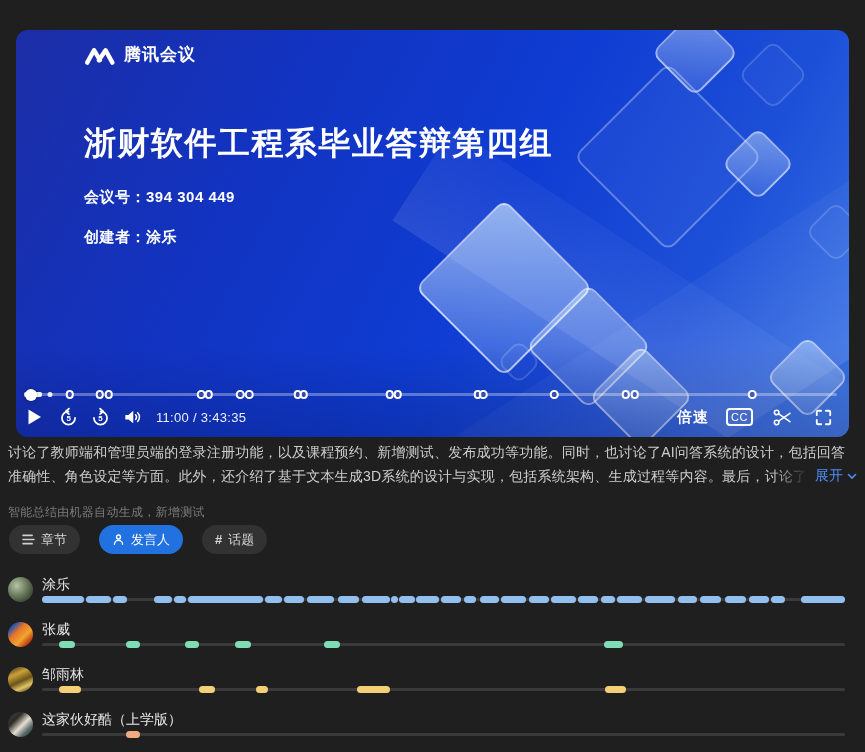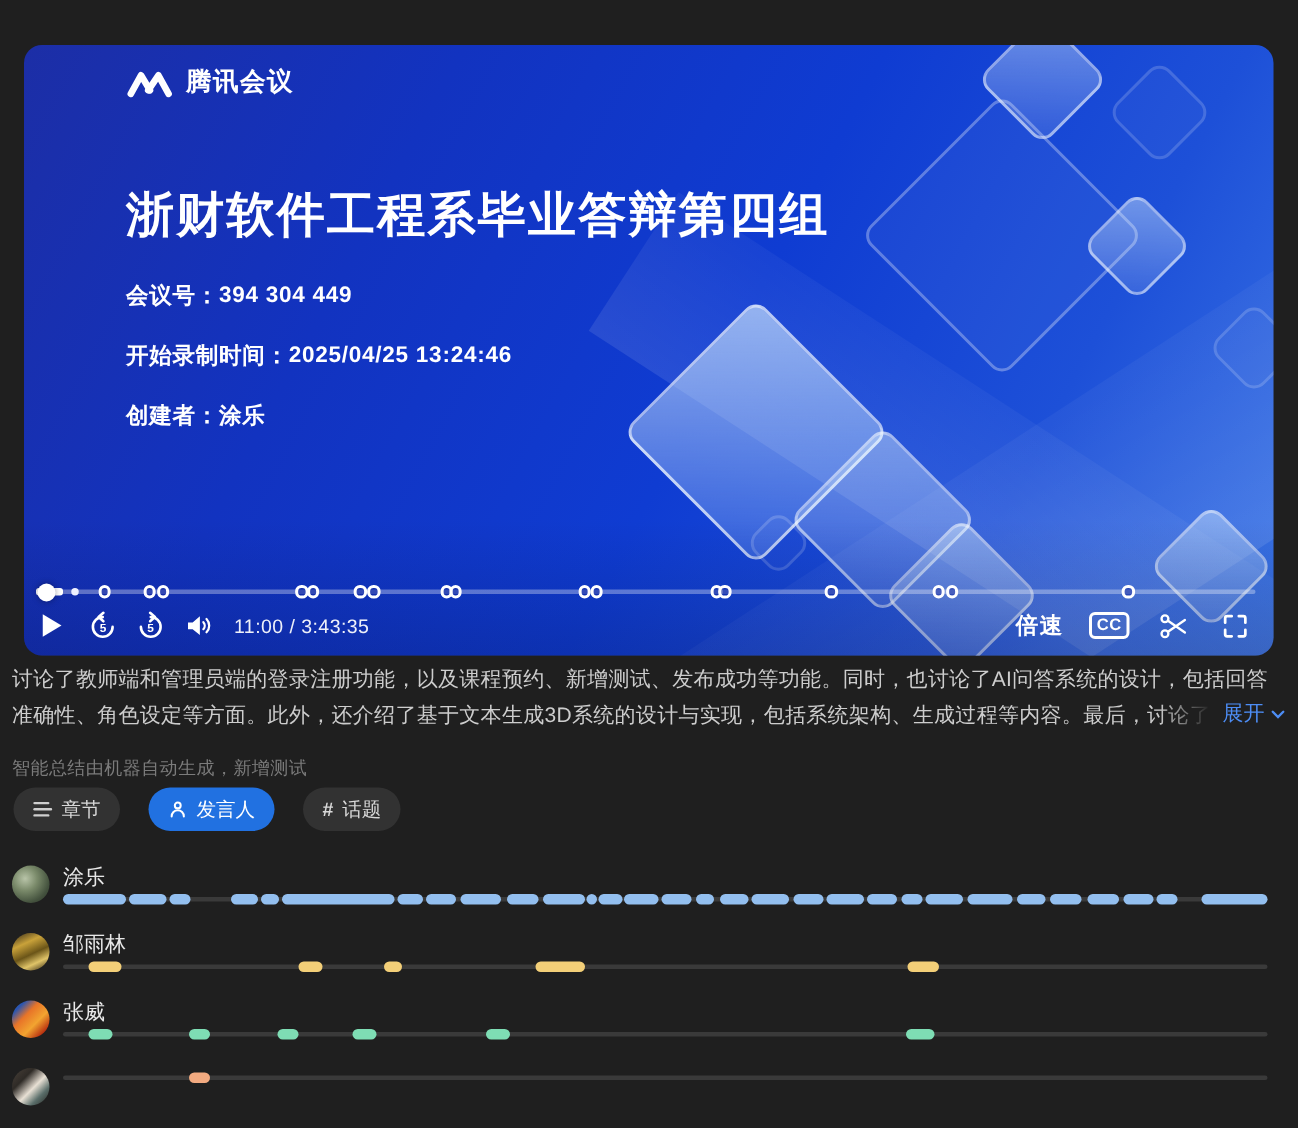--- a/index.html
+++ b/index.html
@@ -37,21 +37,21 @@
   .mini-dot{position:absolute;top:3px;width:5px;height:5px;background:#eef0ff;border-radius:50%;transform:translateX(-50%);}
   .marker{position:absolute;top:1px;width:4.5px;height:4.5px;border:2px solid #fff;border-radius:50%;
     background:rgba(18,40,160,0.55);transform:translateX(-50%);}
   
   .controls{position:absolute;left:10px;right:14px;top:372px;height:30px;display:flex;align-items:center;color:#fff;}
   .cbtn{display:flex;align-items:center;justify-content:center;width:32px;height:28px;cursor:pointer;flex:none;}
   .cbtn.play{width:26px;justify-content:flex-start;}
   .time{margin-left:8px;font-size:13px;color:rgba(255,255,255,0.93);letter-spacing:0.3px;}
   .rgroup{margin-left:auto;display:flex;align-items:center;gap:17px;}
   .speed{font-size:15px;font-weight:600;cursor:pointer;letter-spacing:1px;}
-  .ccbadge{border:2px solid #fff;border-radius:4px;font-size:11px;font-weight:700;padding:1px 3px;cursor:pointer;letter-spacing:0.5px;}
+  .ccbadge{border:2px solid #fff;border-radius:4px;font-size:11px;font-weight:400;padding:1px 3px;cursor:pointer;letter-spacing:0.5px;}
   
   .summary{position:absolute;left:8px;top:441px;width:849px;height:47px;overflow:hidden;
     font-size:14px;line-height:23.5px;color:#cdcdcd;letter-spacing:0.2px;}
   .expand{position:absolute;right:8px;top:464px;height:24px;padding-left:42px;display:flex;align-items:center;gap:4px;
     background:linear-gradient(90deg,rgba(31,31,31,0) 0,#1f1f1f 34px);color:#4d8df5;font-size:14px;cursor:pointer;}
   .disclaimer{position:absolute;left:8px;top:504px;font-size:12px;color:#7b7b7b;letter-spacing:0.3px;}
   
   .tabs{position:absolute;left:9px;top:525px;display:flex;gap:19px;}
   .tab{height:29px;border-radius:15px;background:#323232;color:#d8d8d8;display:flex;align-items:center;gap:6px;
     padding:0 13px;font-size:13px;cursor:pointer;white-space:nowrap;}
@@ -95,24 +95,20 @@
     </svg>
     <span>腾讯会议</span>
   </div>
 
   <h1 class="v-title">浙财软件工程系毕业答辩第四组</h1>
 
   <div class="meta">
     <div class="row">
       <span>会议号：</span>
       <span>394 304 449</span>
-    </div>
-    <div class="row">
-      <span>开始录制时间：</span>
-      <span>2025/04/25 13:24:46</span>
     </div>
     <div class="row">
       <span>创建者：</span>
       <span>涂乐</span>
     </div>
   </div>
 
   <div class="progress">
     <div class="track"></div>
     <div class="played" style="width: 2.2%;"></div>
@@ -254,50 +250,51 @@
           <div class="seg" style="left: 79.2%; width: 2.4%; background: rgb(147, 191, 239);"></div>
           <div class="seg" style="left: 81.9%; width: 2.7%; background: rgb(147, 191, 239);"></div>
           <div class="seg" style="left: 85%; width: 2.7%; background: rgb(147, 191, 239);"></div>
           <div class="seg" style="left: 88.1%; width: 2.4%; background: rgb(147, 191, 239);"></div>
           <div class="seg" style="left: 90.8%; width: 1.7%; background: rgb(147, 191, 239);"></div>
           <div class="seg" style="left: 94.5%; width: 5.5%; background: rgb(147, 191, 239);"></div>
         </div>
     </div>
   </div>
   <div class="srow">
-    <div class="avatar" style="background: linear-gradient(155deg, rgb(46, 36, 22) 0%, rgb(201, 162, 58) 30%, rgb(107, 85, 24) 55%, rgb(224, 196, 104) 75%, rgb(28, 18, 8) 100%);"></div>
-    <div class="scol">
-      <div class="sname">邹雨林</div>
-      <div class="timeline">
-          <div class="trk"></div>
-          <div class="seg" style="left: 2.1%; width: 2.7%; background: rgb(243, 207, 120);"></div>
-          <div class="seg" style="left: 19.6%; width: 2%; background: rgb(243, 207, 120);"></div>
-          <div class="seg" style="left: 26.6%; width: 1.5%; background: rgb(243, 207, 120);"></div>
-          <div class="seg" style="left: 39.2%; width: 4.1%; background: rgb(243, 207, 120);"></div>
-          <div class="seg" style="left: 70.1%; width: 2.6%; background: rgb(243, 207, 120);"></div>
-        </div>
-    </div>
-  </div>
-  <div class="srow">
     <div class="avatar" style="background: linear-gradient(135deg, rgb(58, 108, 216) 0%, rgb(42, 85, 176) 18%, rgb(232, 116, 40) 38%, rgb(242, 164, 48) 62%, rgb(184, 48, 16) 85%, rgb(128, 24, 8) 100%);"></div>
     <div class="scol">
       <div class="sname">张威</div>
       <div class="timeline">
           <div class="trk"></div>
           <div class="seg" style="left: 2.1%; width: 2%; background: rgb(126, 221, 180);"></div>
           <div class="seg" style="left: 10.5%; width: 1.7%; background: rgb(126, 221, 180);"></div>
           <div class="seg" style="left: 17.8%; width: 1.7%; background: rgb(126, 221, 180);"></div>
           <div class="seg" style="left: 24%; width: 2%; background: rgb(126, 221, 180);"></div>
           <div class="seg" style="left: 35.1%; width: 2%; background: rgb(126, 221, 180);"></div>
           <div class="seg" style="left: 70%; width: 2.4%; background: rgb(126, 221, 180);"></div>
         </div>
     </div>
   </div>
   <div class="srow">
+    <div class="avatar" style="background: linear-gradient(155deg, rgb(46, 36, 22) 0%, rgb(201, 162, 58) 30%, rgb(107, 85, 24) 55%, rgb(224, 196, 104) 75%, rgb(28, 18, 8) 100%);"></div>
+    <div class="scol">
+      <div class="sname">邹雨林</div>
+      <div class="timeline">
+          <div class="trk"></div>
+          <div class="seg" style="left: 2.1%; width: 2.7%; background: rgb(243, 207, 120);"></div>
+          <div class="seg" style="left: 19.6%; width: 2%; background: rgb(243, 207, 120);"></div>
+          <div class="seg" style="left: 26.6%; width: 1.5%; background: rgb(243, 207, 120);"></div>
+          <div class="seg" style="left: 39.2%; width: 4.1%; background: rgb(243, 207, 120);"></div>
+          <div class="seg" style="left: 70.1%; width: 2.6%; background: rgb(243, 207, 120);"></div>
+        </div>
+    </div>
+  </div>
+  <div class="srow">
     <div class="avatar" style="background: linear-gradient(135deg, rgb(74, 66, 58) 0%, rgb(46, 42, 38) 30%, rgb(232, 224, 212) 55%, rgb(90, 110, 106) 75%, rgb(35, 32, 28) 100%);"></div>
     <div class="scol">
+      <div class="sname">这家伙好酷（上学版）</div>
       <div class="timeline">
           <div class="trk"></div>
           <div class="seg" style="left: 10.5%; width: 1.7%; background: rgb(242, 170, 128);"></div>
         </div>
     </div>
   </div>
 </div>
 
 </body></html>

